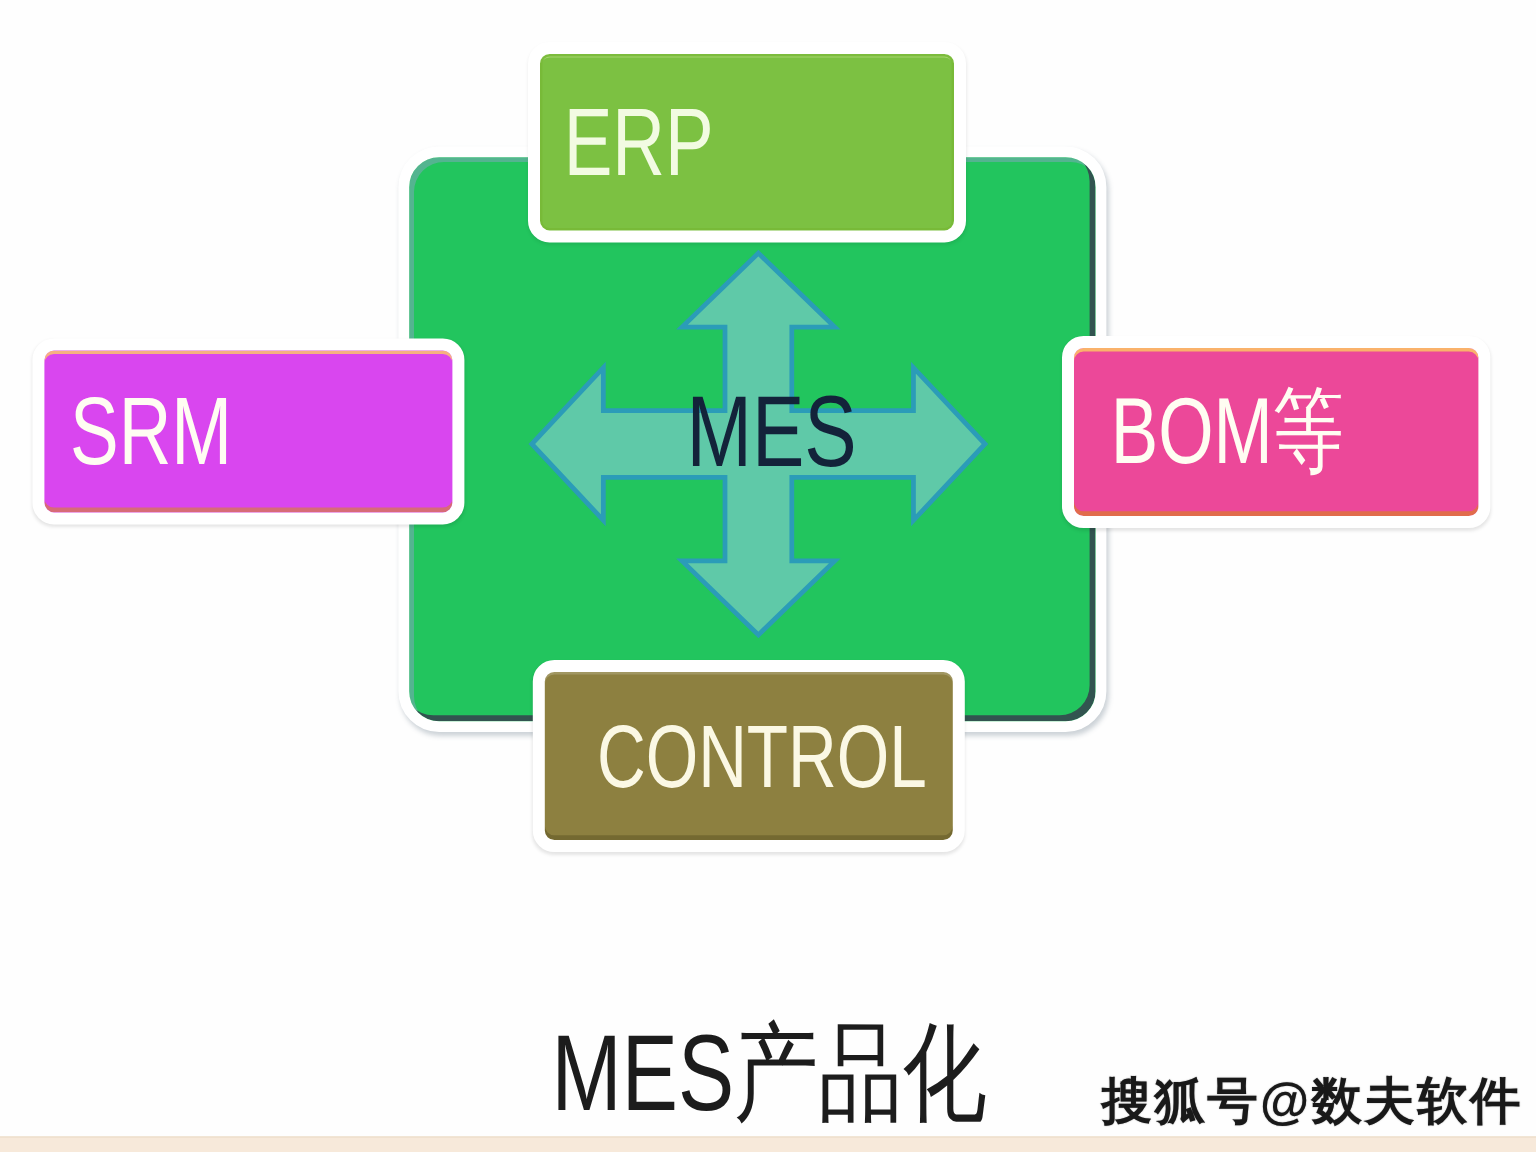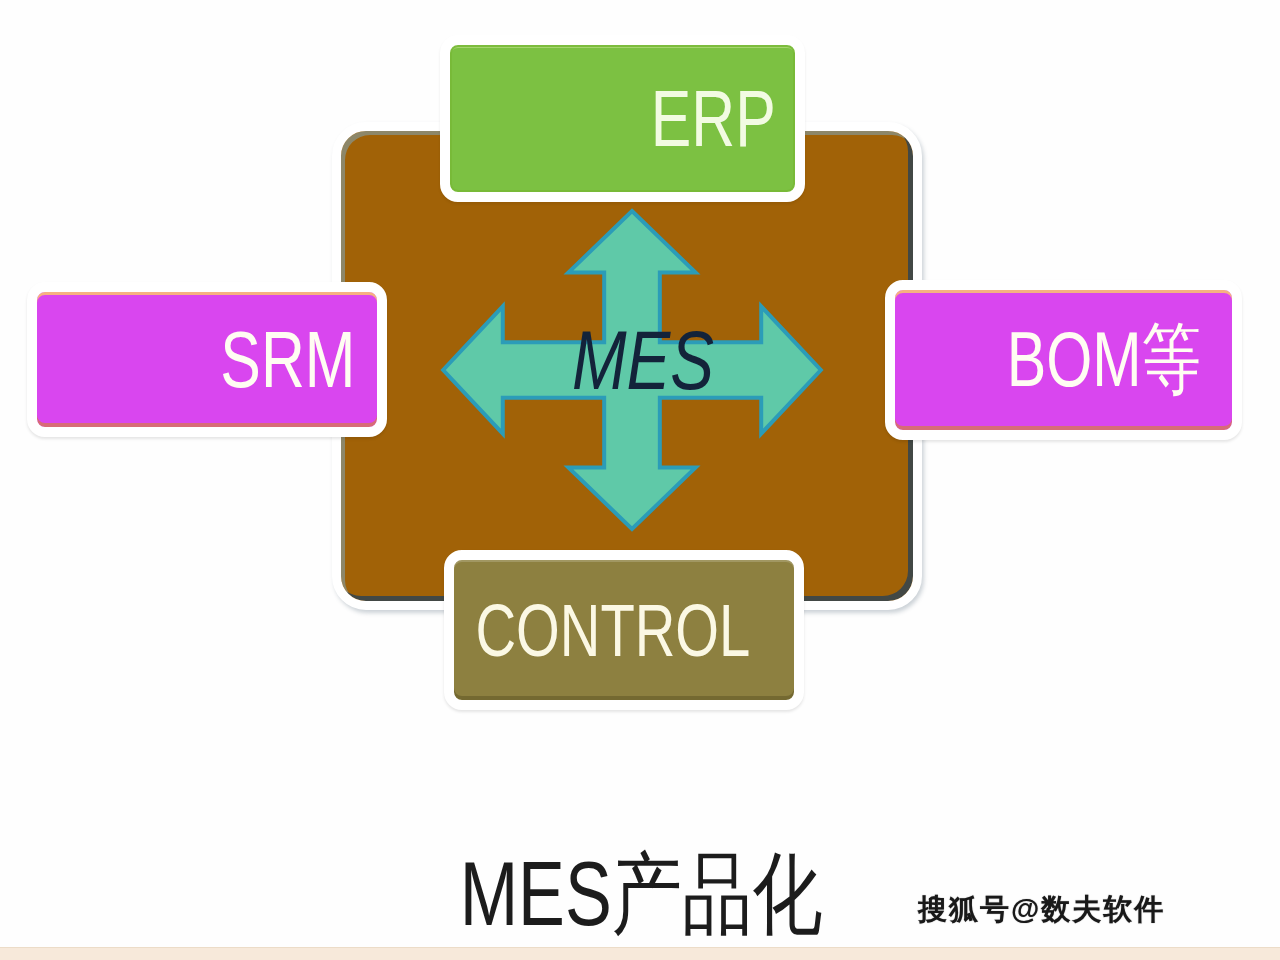--- a/index.html
+++ b/index.html
@@ -17,29 +17,28 @@
   }
 
   
   .panel {
     position: absolute;
     left: 332px;
     top: 122px;
     width: 590px;
     height: 488px;
     box-sizing: border-box;
-    background: #a16207;
+    background: #22c55e;
     border: 9px solid #ffffff;
     border-radius: 34px;
     box-shadow:
       inset -5px -5px 0 rgba(52, 68, 78, 0.88),
       inset 4px 4px 0 rgba(125, 165, 185, 0.55),
       2px 3px 4px rgba(90, 110, 125, 0.30);
     z-index: 1;
-    font-style: italic;
   }
   .cross-arrow {
     position: absolute;
     left: 50%;
     top: 50%;
     transform: translate(-50%, -50%) translate(5px, 4px);
   }
   .mes-label {
     position: absolute;
     left: 50%;
@@ -53,21 +52,21 @@
   }
 
   
   .node {
     position: absolute;
     box-sizing: border-box;
     border: 10px solid #ffffff;
     border-radius: 18px;
     display: flex;
     align-items: center;
-    justify-content: flex-end;
+    justify-content: flex-start;
     z-index: 2;
     box-shadow: 0 2px 3px rgba(0, 0, 0, 0.10);
   }
   .node-label {
     display: inline-block;
     transform: scaleX(0.76);
     font-weight: 400;
     color: #ffffff;
     white-space: nowrap;
   }
@@ -95,21 +94,21 @@
       inset 0 -4px 0 rgba(214, 143, 0, 0.50),
       0 2px 3px rgba(0, 0, 0, 0.10);
   }
   .node-srm .node-label { font-size: 80px; color: #fffdf2; }
 
   .node-bom {
     left: 885px;
     top: 280px;
     width: 357px;
     height: 160px;
-    background: #d946ef;
+    background: #ec4899;
     box-shadow:
       inset 0 3px 0 rgba(255, 214, 92, 0.75),
       inset 0 -4px 0 rgba(214, 143, 0, 0.50),
       0 2px 3px rgba(0, 0, 0, 0.10);
   }
   .node-bom .node-label { font-size: 78px; color: #fffdf2; }
 
   .node-control {
     left: 444px;
     top: 550px;
@@ -131,21 +130,21 @@
     transform: translateX(-50%) scaleX(0.78);
     font-size: 90px;
     font-weight: 400;
     color: #1c1c1c;
     white-space: nowrap;
   }
   .watermark {
     position: absolute;
     left: 918px;
     top: 890px;
-    font-size: 29px;
+    font-size: 42px;
     font-weight: 700;
     color: #191919;
     letter-spacing: 2px;
     white-space: nowrap;
     text-shadow: 0 0 1px rgba(25, 25, 25, 0.6);
   }
 
   
   .bottom-strip {
     position: absolute;

